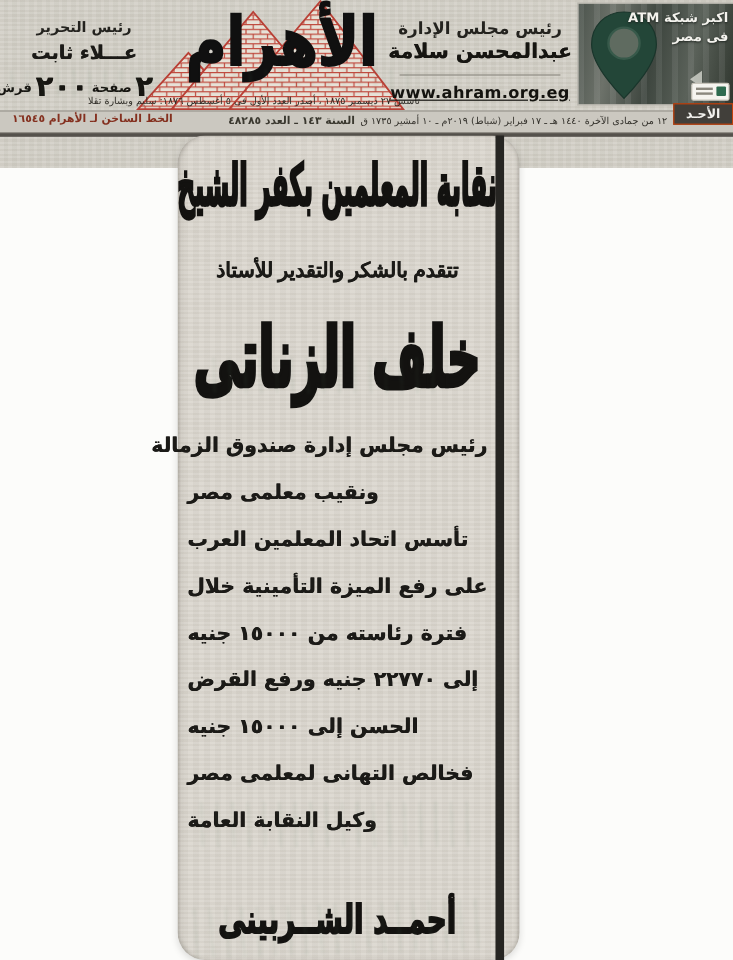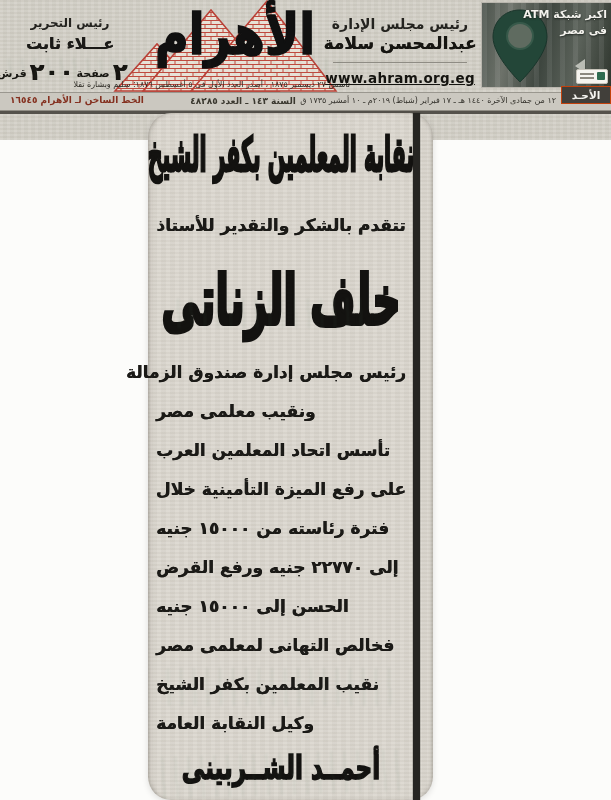--- a/index.html
+++ b/index.html
@@ -77,21 +77,21 @@
       repeating-linear-gradient(0deg, rgba(255,255,255,.05) 0 2px, rgba(90,80,60,.035) 2px 4px),
       repeating-linear-gradient(90deg, rgba(255,255,255,.03) 0 4px, rgba(70,65,55,.03) 4px 9px),
       #dbd7cf;
     box-shadow:inset 3px 0 4px -2px rgba(60,55,45,.4), inset -3px 0 4px -2px rgba(60,55,45,.3), 0 2px 6px rgba(0,0,0,.12);
     border-radius:23px;
   }
   .black-rule{left:265px;top:0;width:7px;height:687px;background:#262522;box-shadow:0 0 1px #262522;}
   .ann-text{left:8px;top:0;width:250px;height:687px;color:#1b1a17;}
   .stretch{position:absolute;left:50%;white-space:nowrap;transform-origin:center top;color:#131210;}
   .org-line{top:14px;font-size:25px;font-weight:bold;-webkit-text-stroke:1.5px #131210;transform:translateX(-50%) scale(.82,1.9);}
-  .intro-line{left:0;top:102px;width:250px;font-size:17px;font-weight:bold;text-shadow:.4px 0 currentColor;}
+  .intro-line{left:0;top:102px;width:250px;font-size:17px;font-weight:bold;text-shadow:.4px 0 currentColor;font-family:Liberation Serif, serif;}
   .honoree-line{top:148px;font-size:36px;font-weight:bold;-webkit-text-stroke:2px #131210;transform:translateX(-50%) scale(1.08,1.9);}
   .body-lines{left:0;top:240px;width:250px;}
   .body-lines div{height:39px;line-height:39px;font-size:17px;font-weight:bold;text-align:left;text-shadow:.4px 0 currentColor;white-space:nowrap;}
   .sig-line{top:636px;font-size:22px;font-weight:bold;-webkit-text-stroke:1.1px #131210;transform:translateX(-50%) scale(1.05,1.5);}
   
   .bleed{
     background:repeating-linear-gradient(88deg, transparent 0 5px, rgba(92,128,104,.55) 5px 7px, transparent 7px 13px);
     filter:blur(1.3px);opacity:.16;border-radius:4px;pointer-events:none;
   }
 </style>
@@ -167,21 +167,20 @@
 
     <div class="abs body-lines">
       <div>رئيس مجلس إدارة صندوق الزمالة</div>
       <div>ونقيب معلمى مصر</div>
       <div>تأسس اتحاد المعلمين العرب</div>
       <div>على رفع الميزة التأمينية خلال</div>
       <div>فترة رئاسته من ١٥٠٠٠ جنيه</div>
       <div>إلى ٢٢٧٧٠ جنيه ورفع القرض</div>
       <div>الحسن إلى ١٥٠٠٠ جنيه</div>
       <div>فخالص التهانى لمعلمى مصر</div>
-      <div>نقيب المعلمين بكفر الشيخ</div>
       <div>وكيل النقابة العامة</div>
     </div>
 
     <div class="stretch sig-line">أحمــد الشــربينى</div>
   </div>
 
   <div class="abs bleed" style="left:25px;top:185px;width:200px;height:30px;"></div>
   <div class="abs bleed" style="left:15px;top:555px;width:230px;height:38px;"></div>
   <div class="abs bleed" style="left:10px;top:640px;width:245px;height:42px;transform:rotate(-2deg);"></div>
 </div>

